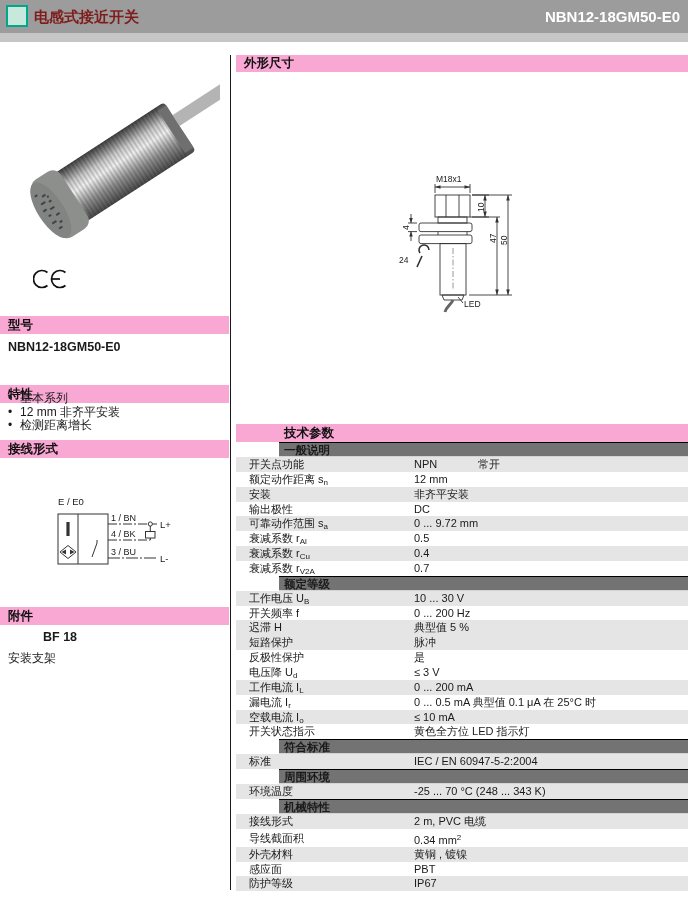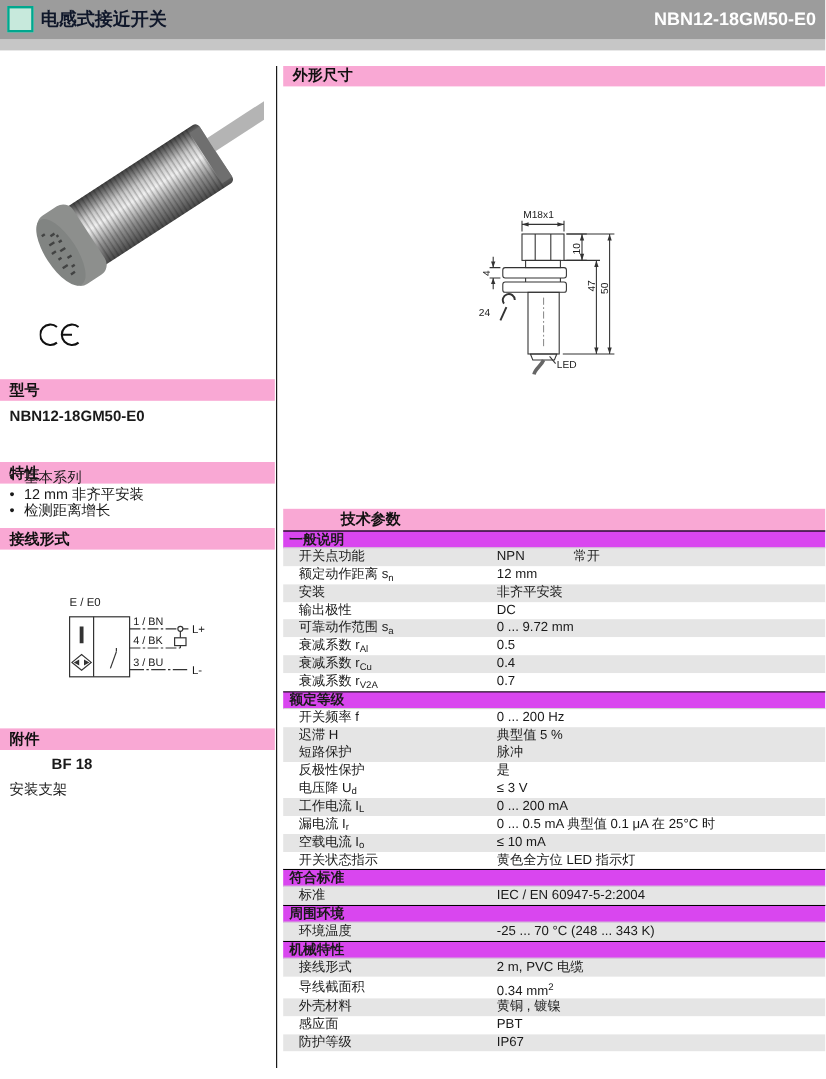--- a/index.html
+++ b/index.html
@@ -3,21 +3,21 @@
 <meta charset="utf-8">
 <style>
   html,body{margin:0;padding:0;background:#fff;}
   #page{position:relative;width:688px;height:899px;background:#fff;overflow:hidden;
         font-family:"Liberation Sans","DejaVu Sans",sans-serif;color:#1a1a1a;}
   
   .hdr{position:absolute;left:0;top:0;width:688px;height:33px;background:#9c9c9c;}
   .hdr-icon{position:absolute;left:6px;top:5px;width:22px;height:22px;box-sizing:border-box;
             background:#c7e9dc;border:2.5px solid #00a78e;}
   .hdr-title{position:absolute;left:34px;top:0;height:33px;line-height:33px;
-             color:#0f172a;font-weight:bold;font-size:15px;}
+             color:#7f1d1d;font-weight:bold;font-size:15px;}
   .hdr-prod{position:absolute;right:8px;top:0;height:33px;line-height:33px;
             color:#fff;font-weight:bold;font-size:15px;}
   .hdr-strip{position:absolute;left:0;top:33px;width:688px;height:9px;background:#c6c6c6;}
   
   .bar{position:absolute;box-sizing:border-box;background:#f9a8d4;color:#111;
        font-weight:bold;font-size:12.5px;height:18px;line-height:18px;padding-left:8px;}
   .bar-left{left:0;width:229px;}
   .bar-right{left:236px;width:452px;}
   
   .model-txt{position:absolute;left:8px;top:340px;font-weight:bold;font-size:12.5px;}
@@ -26,21 +26,21 @@
   .feat-item .dot{width:12px;}
   .acc-model{position:absolute;left:8px;top:630px;font-weight:bold;font-size:12.5px;margin-left:35px;}
   .acc-desc{position:absolute;left:8px;top:650px;font-size:12px;text-align:center;}
   
   .vsep{position:absolute;left:230px;top:55px;width:1px;height:835px;background:#1a1a1a;}
   
   .svg-abs{position:absolute;}
   
   #tech-table{position:absolute;left:236px;top:442px;width:452px;font-size:11px;}
   .t-group{box-sizing:border-box;height:15px;line-height:14px;font-weight:bold;font-size:11.5px;
-           padding-left:5px;border-top:1.5px solid #000;border-bottom:1px solid #d4d4d4;background:#d946ef;}
+           padding-left:5px;border-top:1.5px solid #000;border-bottom:1px solid #d4d4d4;background:#737373;margin-left:43px;}
   .t-row{position:relative;height:14.85px;line-height:14.85px;background:#fff;}
   .t-row.stripe{background:#e5e5e5;}
   .t-row.tall{height:18px;line-height:18px;}
   .t-label{position:absolute;left:13px;top:0;white-space:nowrap;}
   .t-value{position:absolute;left:178px;top:0;white-space:nowrap;}
   .t-v1{display:inline-block;min-width:64px;}
   sub{font-size:8px;vertical-align:-2px;}
   sup{font-size:8px;vertical-align:4px;}
 </style>
 </head>
@@ -255,20 +255,24 @@
       </div>
       <div class="t-row stripe">
         <span class="t-label">衰减系数 r<sub>Cu</sub></span>
         <span class="t-value">0.4</span>
       </div>
       <div class="t-row">
         <span class="t-label">衰减系数 r<sub>V2A</sub></span>
         <span class="t-value">0.7</span>
       </div>
       <div class="t-group">额定等级</div>
+      <div class="t-row stripe">
+        <span class="t-label">工作电压  U<sub>B</sub></span>
+        <span class="t-value">10 ... 30 V</span>
+      </div>
       <div class="t-row">
         <span class="t-label">开关频率 f</span>
         <span class="t-value">0 ... 200 Hz</span>
       </div>
       <div class="t-row stripe">
         <span class="t-label">迟滞 H</span>
         <span class="t-value">典型值 5 %</span>
       </div>
       <div class="t-row stripe">
         <span class="t-label">短路保护</span>

